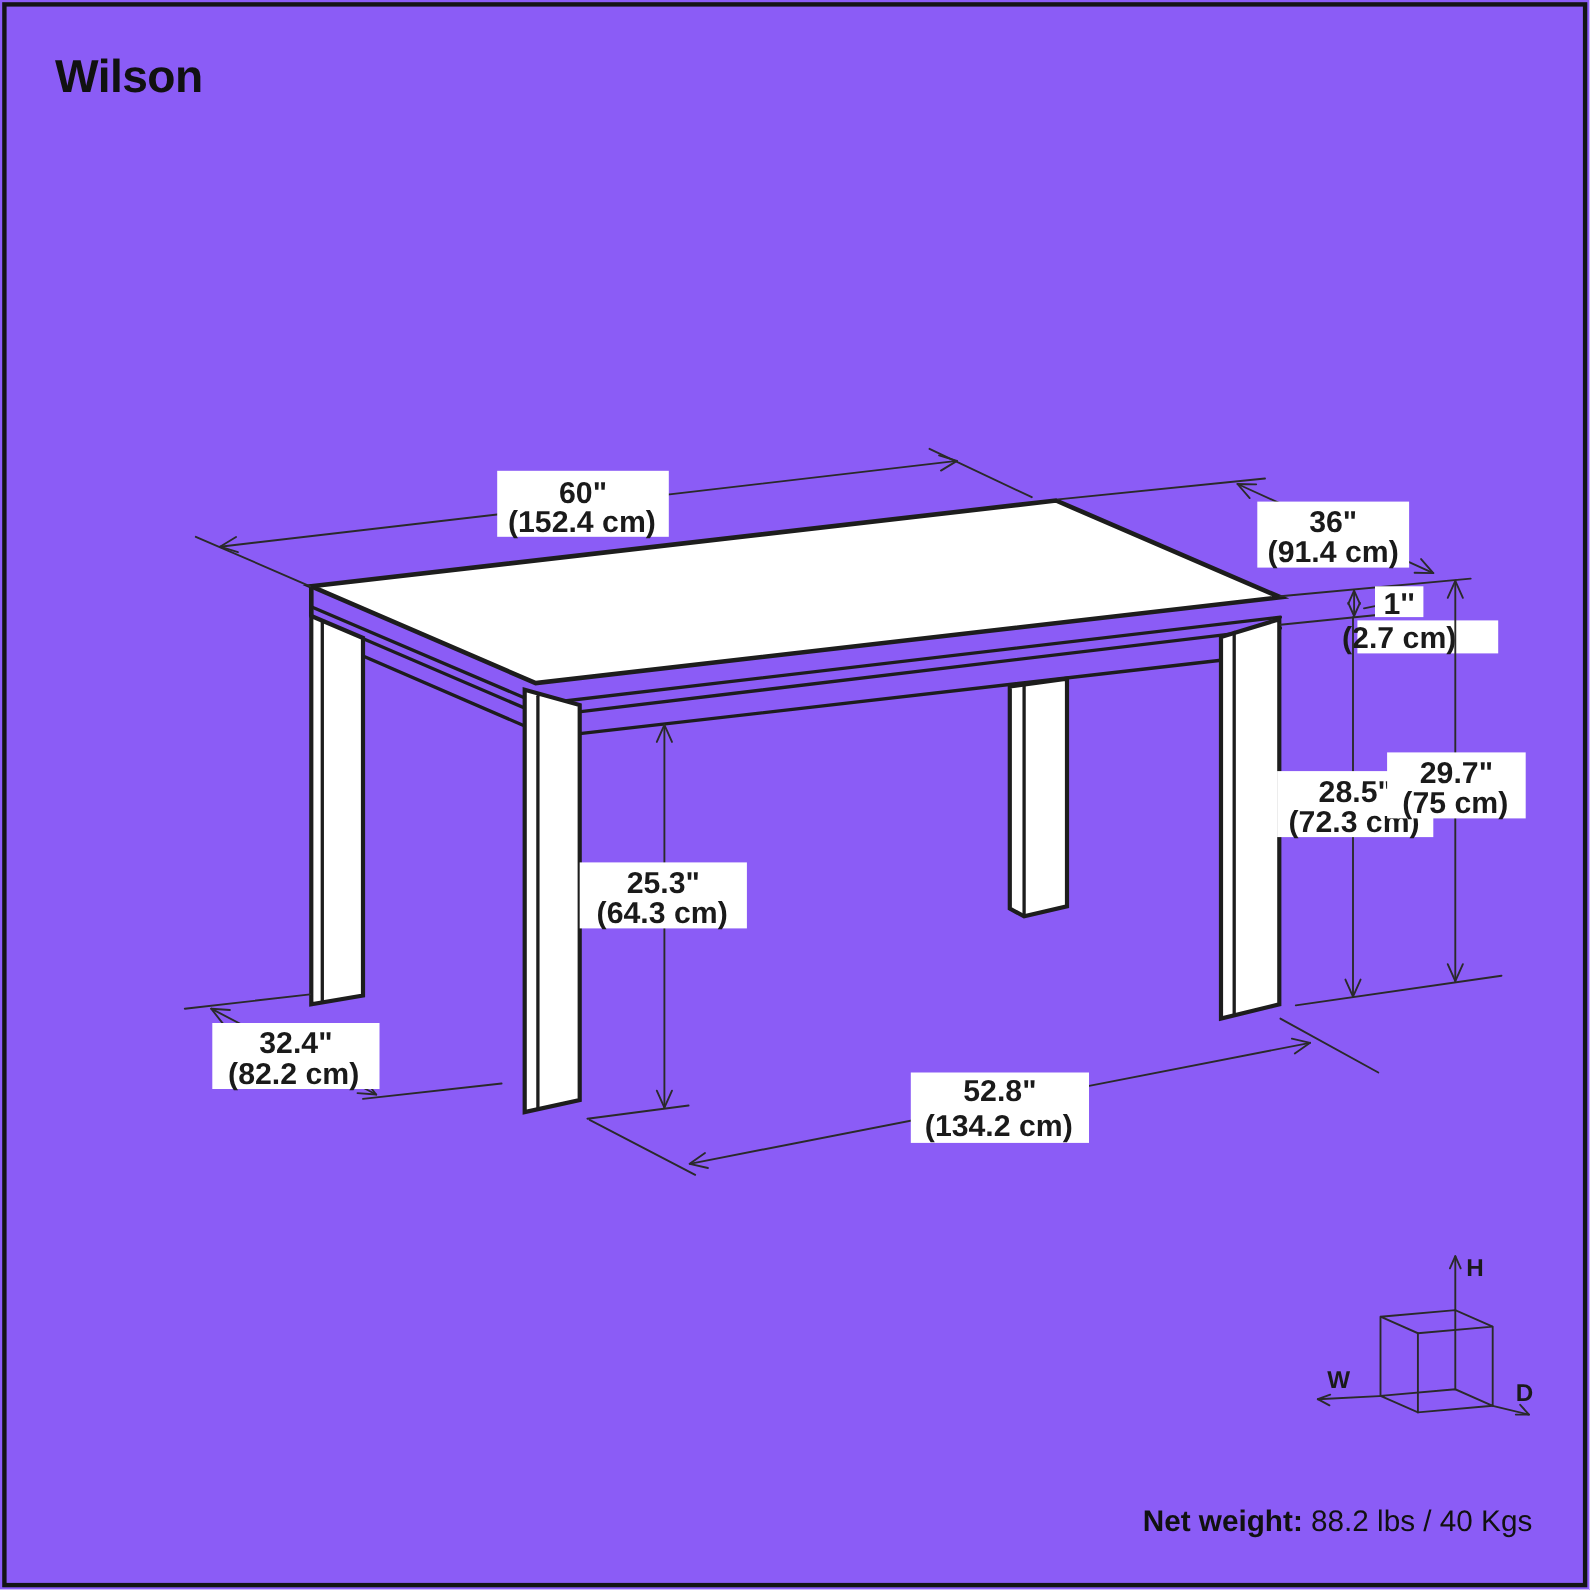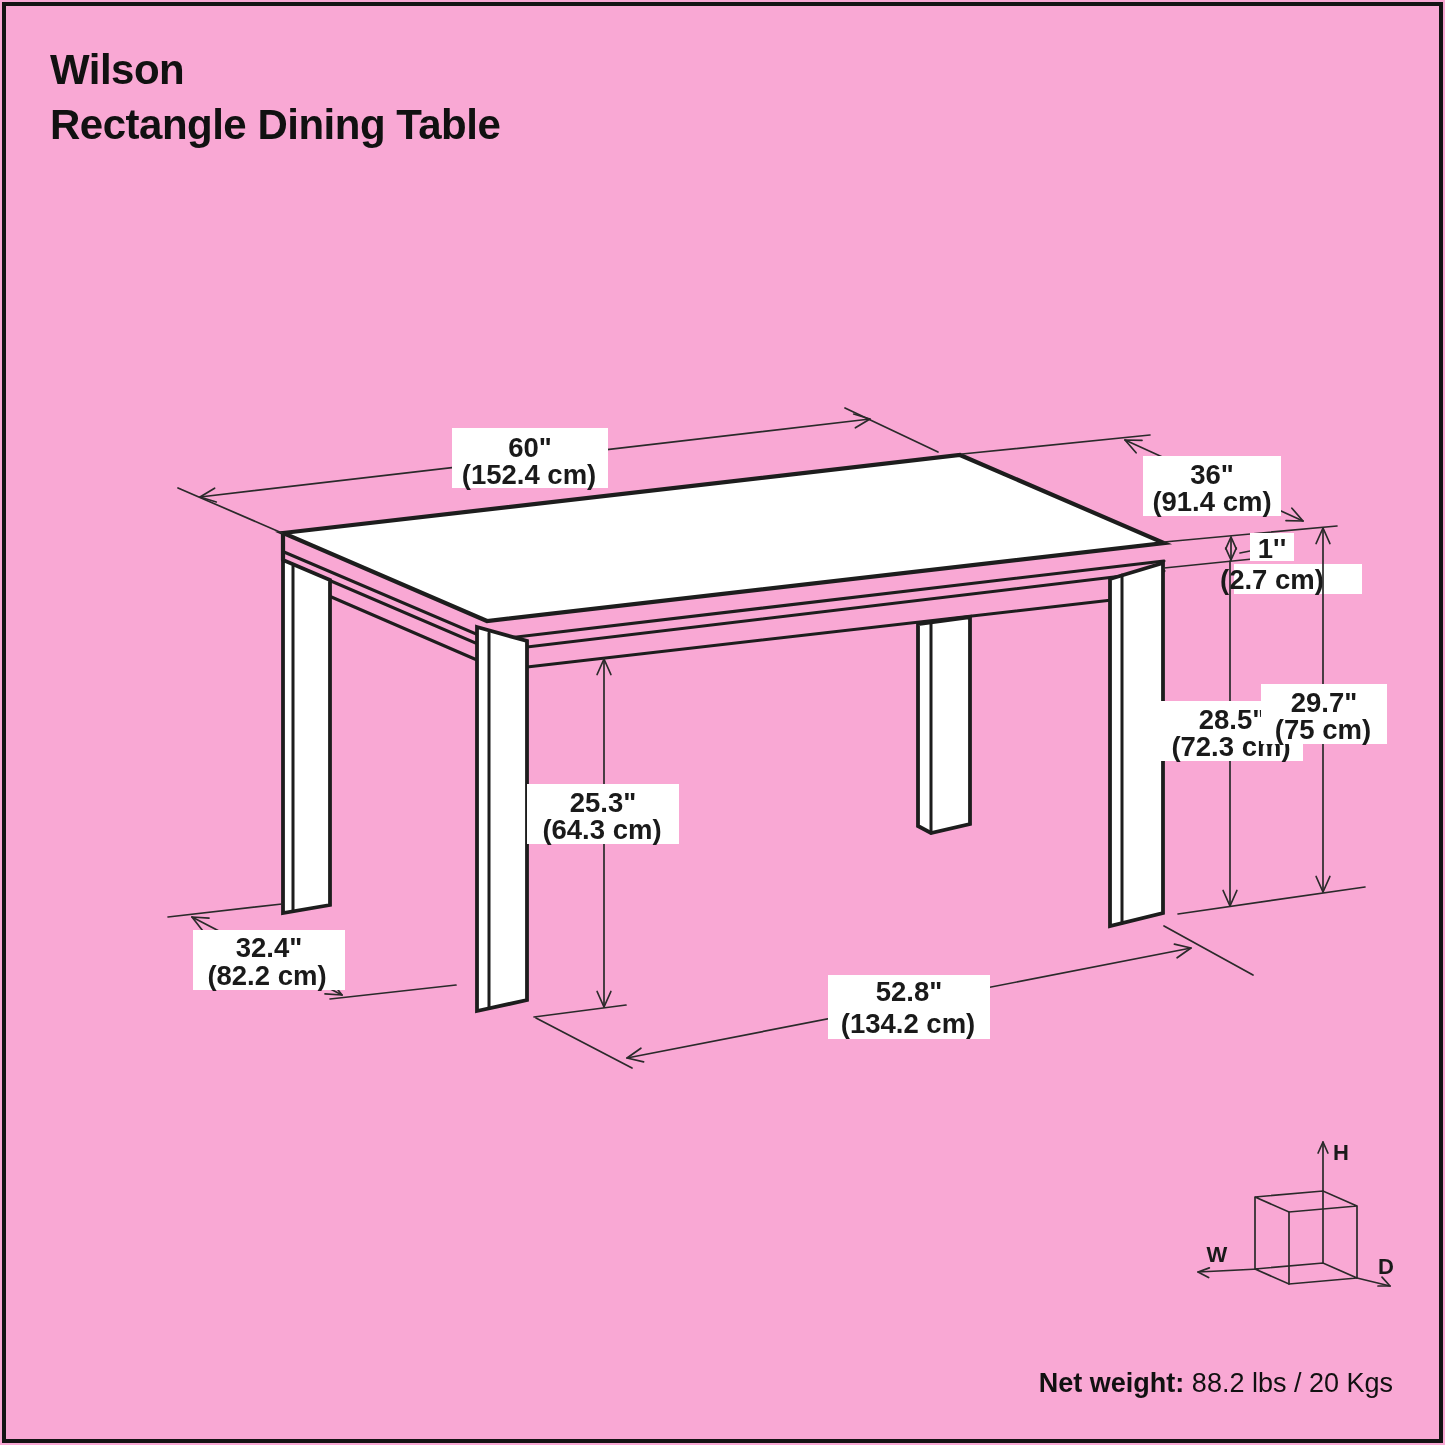--- a/index.html
+++ b/index.html
@@ -1,16 +1,16 @@
 <!DOCTYPE html>
 <html><head>
 <meta charset="utf-8">
 <style>
   html,body{margin:0;padding:0;background:#fff;}
-  .page{position:relative;width:1445px;height:1445px;background:#f9a8d4;overflow:hidden;
+  .page{position:relative;width:1445px;height:1445px;background:#8b5cf6;overflow:hidden;
         font-family:"Liberation Sans",sans-serif;color:#161616;}
   .frame{position:absolute;inset:2px;border:4px solid #141414;pointer-events:none;}
   .title{position:absolute;left:50px;top:42px;font-size:42px;font-weight:800;
          line-height:1.32;letter-spacing:-0.5px;color:#111;}
   .drawing{position:absolute;left:0;top:0;}
   .struct{fill:none;stroke:#1d1d1d;stroke-width:4.2;stroke-linejoin:miter;stroke-linecap:round;}
   .struct-thin{fill:none;stroke:#1d1d1d;stroke-width:3;stroke-linecap:round;}
   .facefill{fill:#ffffff;stroke:#1d1d1d;stroke-width:4.2;stroke-linejoin:miter;}
   .legfill{fill:#ffffff;stroke:#1d1d1d;stroke-width:3.8;stroke-linejoin:miter;}
   .dim{fill:none;stroke:#2a2a2a;stroke-width:1.7;stroke-linecap:round;}
@@ -24,21 +24,20 @@
   .nw-label{font-weight:700;}
 </style>
 </head>
 <body>
 
 <div class="page">
   <div class="frame"></div>
 
   <div class="title">
     <div>Wilson</div>
-    <div>Rectangle Dining Table</div>
   </div>
 
   <svg class="drawing" width="1445" height="1445" viewBox="0 0 1445 1445">
 
     <g>
 
       <polygon class="facefill" points="283,533 960,455 1164,543 487,621"></polygon>
 
       <g>
         <polygon class="legfill" points="918,624 970,617 970,824 931,833 918,826"></polygon>
@@ -175,15 +174,15 @@
       <path class="dim" d="M1357,1278 L1390,1286"></path>
       <path class="ah" d="M1382.0,1277.1 L1390,1286 L1378.0,1286.0"></path>
       <text class="cube-text" x="1341" y="1160">H</text>
       <text class="cube-text" x="1217" y="1262">W</text>
       <text class="cube-text" x="1386" y="1274">D</text>
     </g>
   </svg>
 
   <div class="netweight">
     <span class="nw-label">Net weight:</span>
-    <span>88.2 lbs / 20 Kgs</span>
+    <span>88.2 lbs / 40 Kgs</span>
   </div>
 </div>
 
 </body></html>

